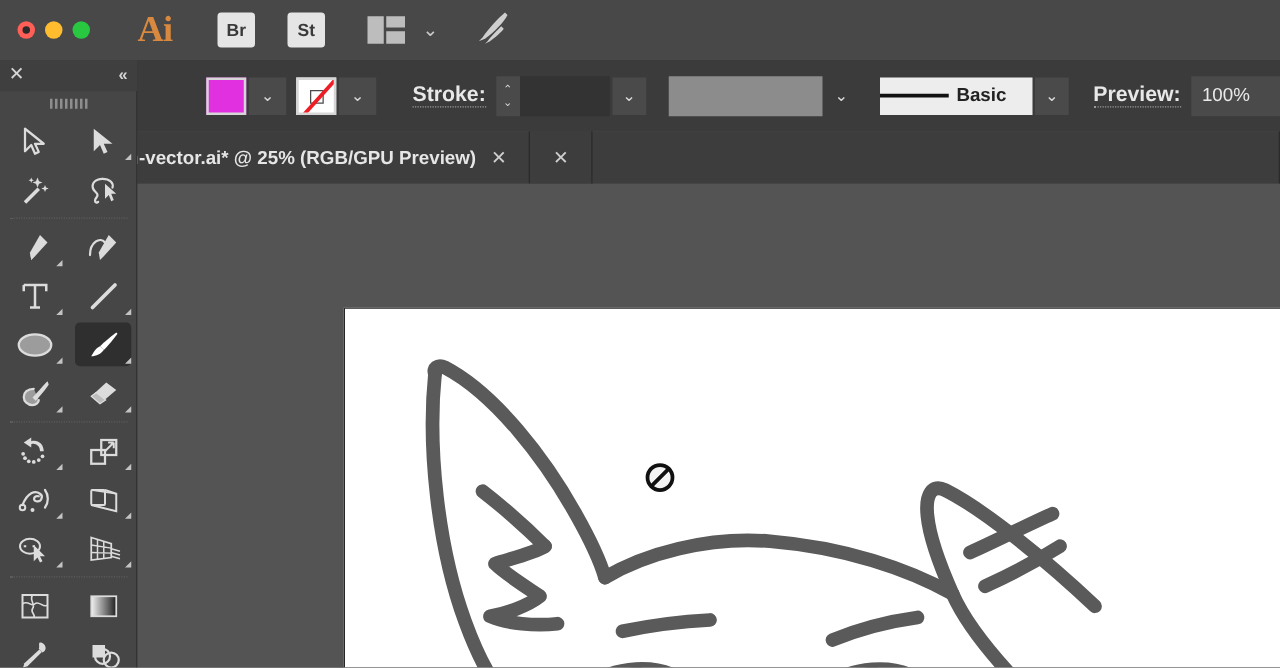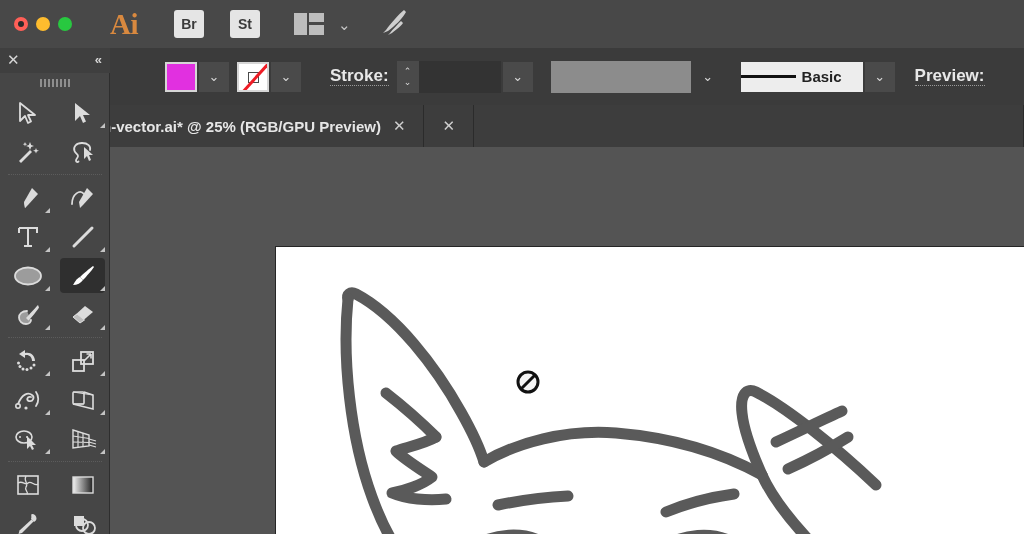--- a/index.html
+++ b/index.html
@@ -253,20 +253,21 @@
     <div class="profile-box" style="margin-left:18px;"></div>
     <div class="dd flat">⌄</div>
 
     <div class="brush-box" style="margin-left:18px;">
       <div class="brush-line"></div>
       <div class="brush-name">Basic</div>
     </div>
     <div class="dd">⌄</div>
 
     <div class="cb-label" style="margin-left:20px;">Preview:</div>
+    <div class="opacity-field" style="margin-left:8px;">100%</div>
   </div>
 
   <div class="tabbar">
     <div class="tab first">
       <span>n-vector.ai* @ 25% (RGB/GPU Preview)</span>
       <span class="tab-x">✕</span>
     </div>
     <div class="tab active">
       <span class="tab-x">✕</span>
     </div>

